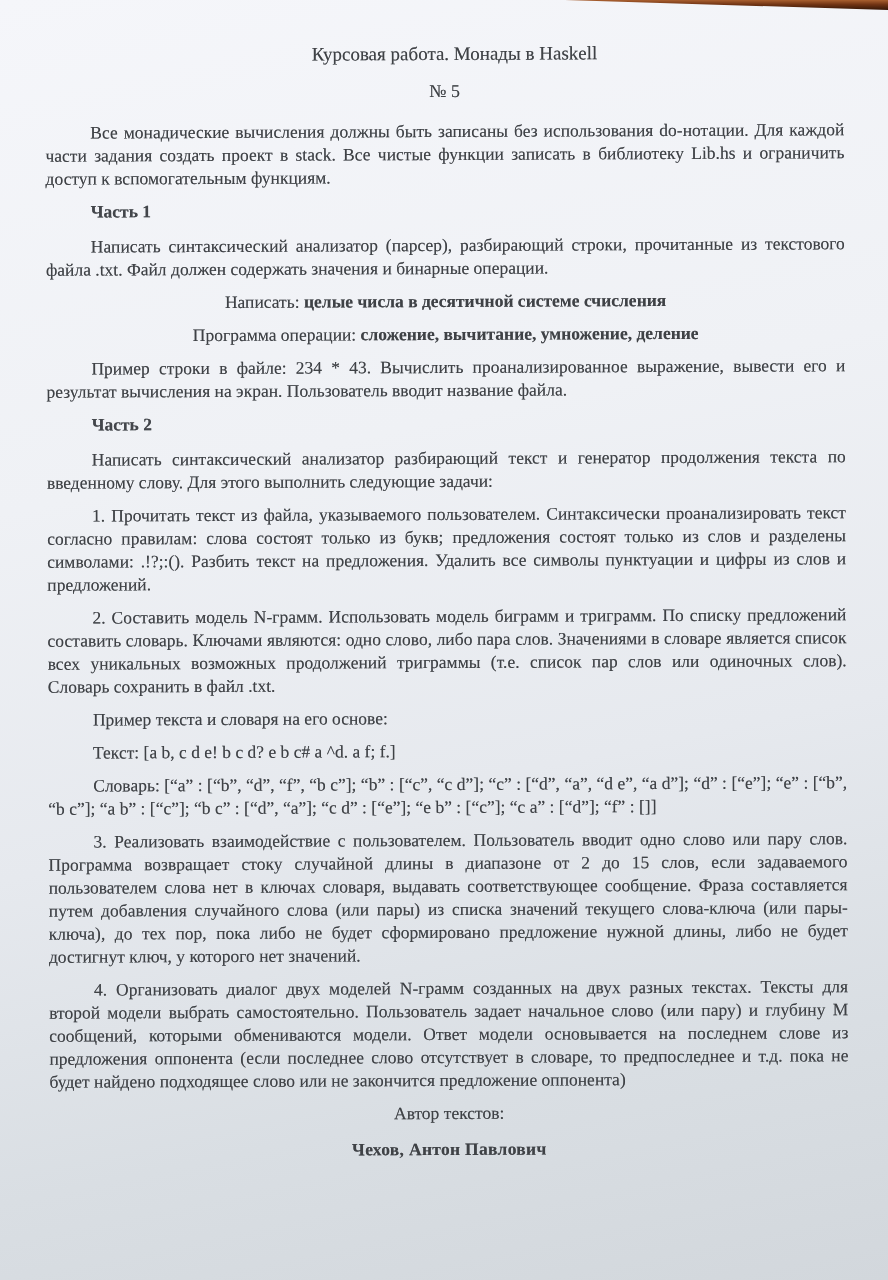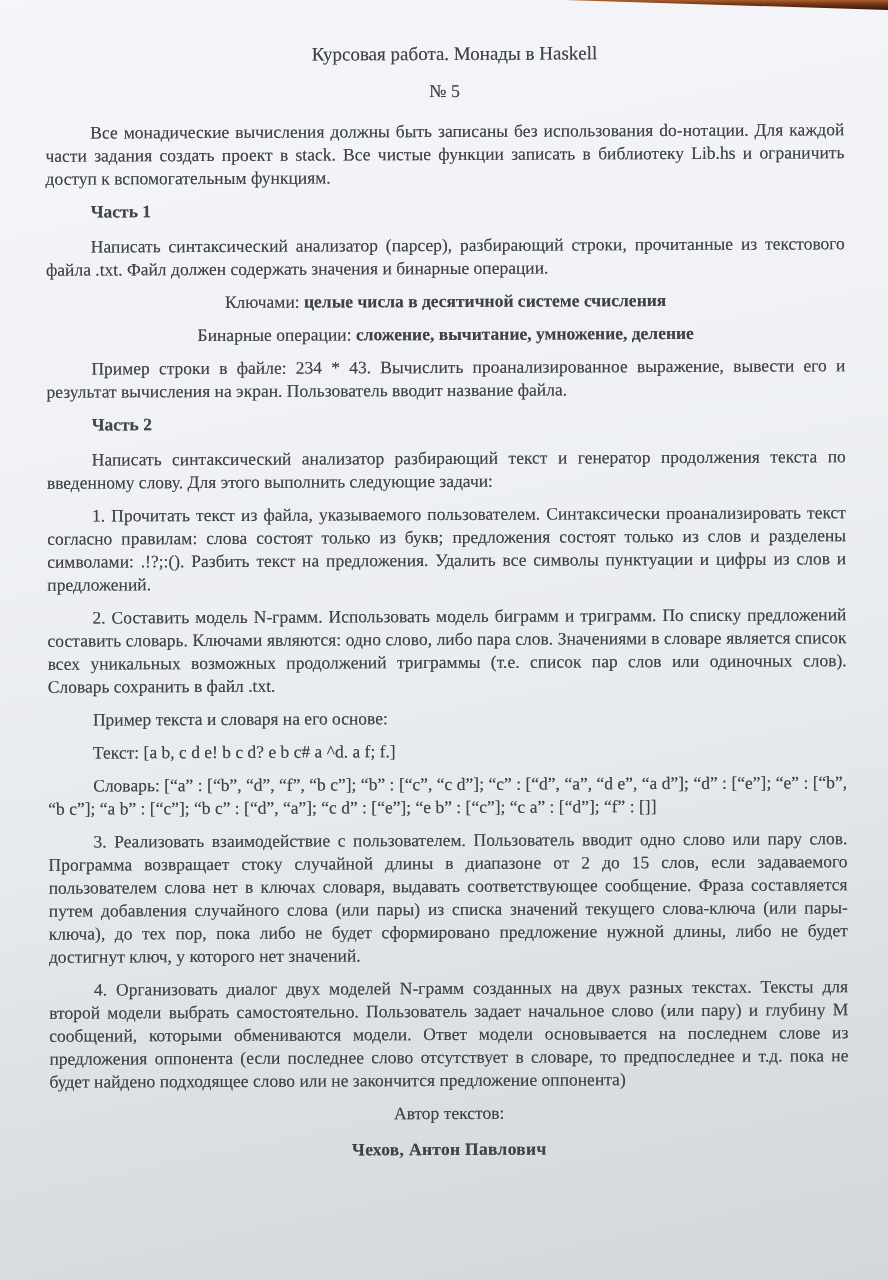--- a/index.html
+++ b/index.html
@@ -89,23 +89,23 @@
   <p class="center doc-title">Курсовая работа. Монады в Haskell</p>
 
   <p class="center doc-number">№ 5</p>
 
   <p class="para">Все монадические вычисления должны быть записаны без использования do-нотации. Для каждой части задания создать проект в stack. Все чистые функции записать в библиотеку Lib.hs и ограничить доступ к вспомогательным функциям.</p>
 
   <p class="part-heading">Часть 1</p>
 
   <p class="para">Написать синтаксический анализатор (парсер), разбирающий строки, прочитанные из текстового файла .txt. Файл должен содержать значения и бинарные операции.</p>
 
-  <p class="center"><span>Ключами: </span><span class="bold">целые числа в десятичной системе счисления</span></p>
+  <p class="center"><span>Написать: </span><span class="bold">целые числа в десятичной системе счисления</span></p>
 
-  <p class="center"><span>Бинарные операции: </span><span class="bold">сложение, вычитание, умножение, деление</span></p>
+  <p class="center"><span>Программа операции: </span><span class="bold">сложение, вычитание, умножение, деление</span></p>
 
   <p class="para">Пример строки в файле: 234 * 43. Вычислить проанализированное выражение, вывести его и результат вычисления на экран. Пользователь вводит название файла.</p>
 
   <p class="part-heading">Часть 2</p>
 
   <p class="para">Написать синтаксический анализатор разбирающий текст и генератор продолжения текста по введенному слову. Для этого выполнить следующие задачи:</p>
 
   <p class="para">1. Прочитать текст из файла, указываемого пользователем. Синтаксически проанализировать текст согласно правилам: слова состоят только из букв; предложения состоят только из слов и разделены символами: .!?;:(). Разбить текст на предложения. Удалить все символы пунктуации и цифры из слов и предложений.</p>
 
   <p class="para">2. Составить модель N-грамм. Использовать модель биграмм и триграмм. По списку предложений составить словарь. Ключами являются: одно слово, либо пара слов. Значениями в словаре является список всех уникальных возможных продолжений триграммы (т.е. список пар слов или одиночных слов). Словарь сохранить в файл .txt.</p>

